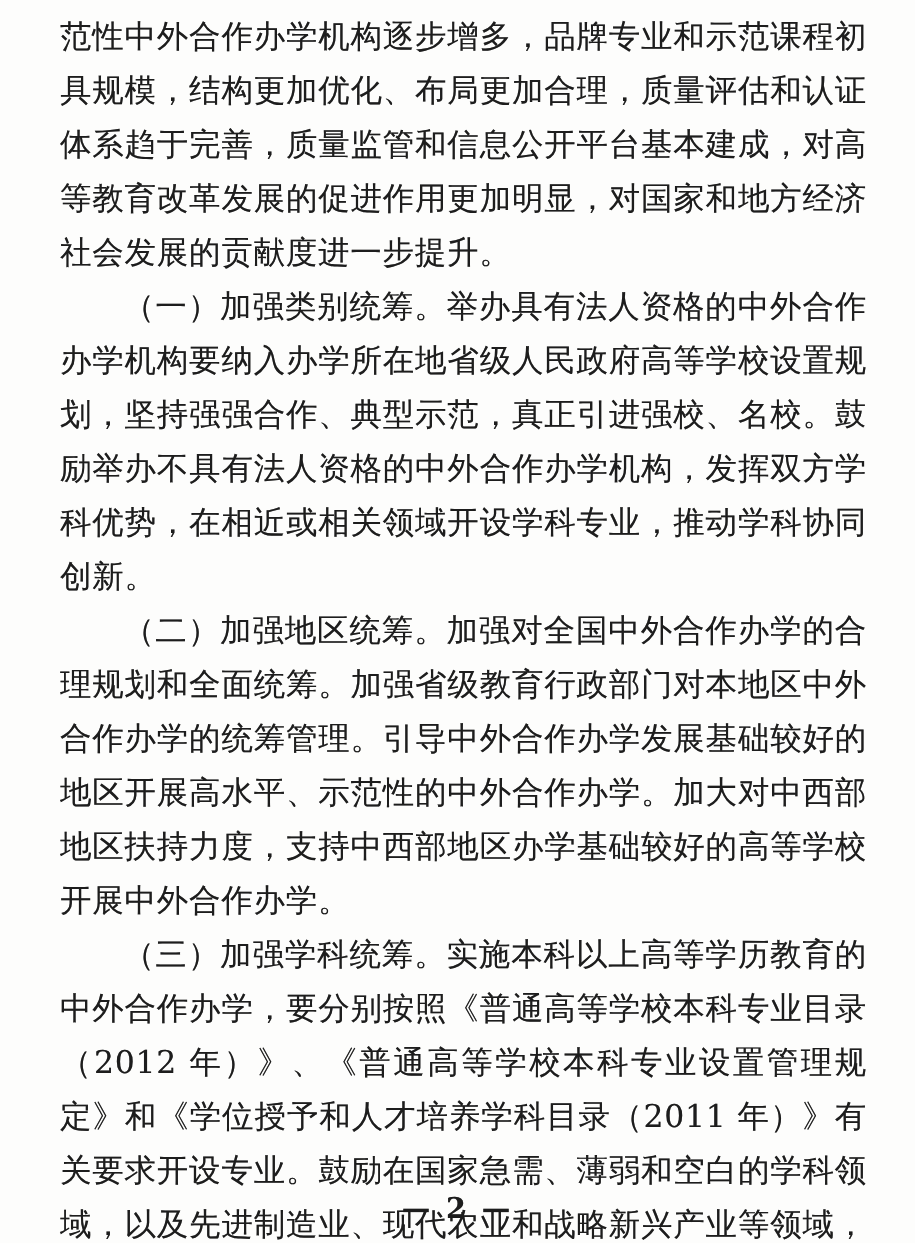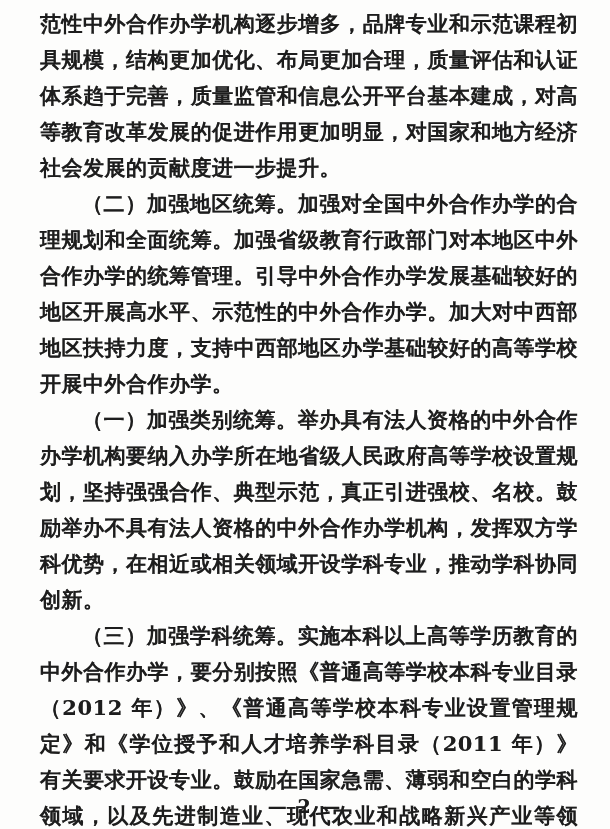--- a/index.html
+++ b/index.html
@@ -20,21 +20,20 @@
     
     text-shadow: 0 0 0.4px rgba(40,40,40,0.55);
   }
   .para {
     margin: 0;
     font-size: 21px;
     line-height: 36px;
     text-align: justify;
     text-justify: inter-ideograph;
     letter-spacing: 0.5px;
-    font-weight: bold;
   }
   .para.indent {
     text-indent: 2em;
   }
   .section-heading {
     margin: 0;
     font-size: 21px;
     line-height: 36px;
     font-weight: bold;
     text-indent: 2em;
@@ -56,21 +55,21 @@
   }
 </style>
 </head>
 <body>
 
 <div class="scan-page">
 
   <p class="para">范性中外合作办学机构逐步增多，品牌专业和示范课程初具规模，结构更加优化、布局更加合理，质量评估和认证体系趋于完善，质量监管和信息公开平台基本建成，对高等教育改革发展的促进作用更加明显，对国家和地方经济社会发展的贡献度进一步提升。</p>
 
 
+  <p class="para indent">（一）加强类别统筹。举办具有法人资格的中外合作办学机构要纳入办学所在地省级人民政府高等学校设置规划，坚持强强合作、典型示范，真正引进强校、名校。鼓励举办不具有法人资格的中外合作办学机构，发挥双方学科优势，在相近或相关领域开设学科专业，推动学科协同创新。</p>
+
   <p class="para indent">（二）加强地区统筹。加强对全国中外合作办学的合理规划和全面统筹。加强省级教育行政部门对本地区中外合作办学的统筹管理。引导中外合作办学发展基础较好的地区开展高水平、示范性的中外合作办学。加大对中西部地区扶持力度，支持中西部地区办学基础较好的高等学校开展中外合作办学。</p>
-
-  <p class="para indent">（一）加强类别统筹。举办具有法人资格的中外合作办学机构要纳入办学所在地省级人民政府高等学校设置规划，坚持强强合作、典型示范，真正引进强校、名校。鼓励举办不具有法人资格的中外合作办学机构，发挥双方学科优势，在相近或相关领域开设学科专业，推动学科协同创新。</p>
 
   <p class="para indent">（三）加强学科统筹。实施本科以上高等学历教育的中外合作办学，要分别按照《普通高等学校本科专业目录（2012 年）》、《普通高等学校本科专业设置管理规定》和《学位授予和人才培养学科目录（2011 年）》有关要求开设专业。鼓励在国家急需、薄弱和空白的学科领域，以及先进制造业、现代农业和战略新兴产业等领域，与外国教育机构确具优势的学科专业开展中外合作办学。严控已有相</p>
 
   <div class="page-number">— 2 —</div>
 
 </div>
 
 </body></html>

